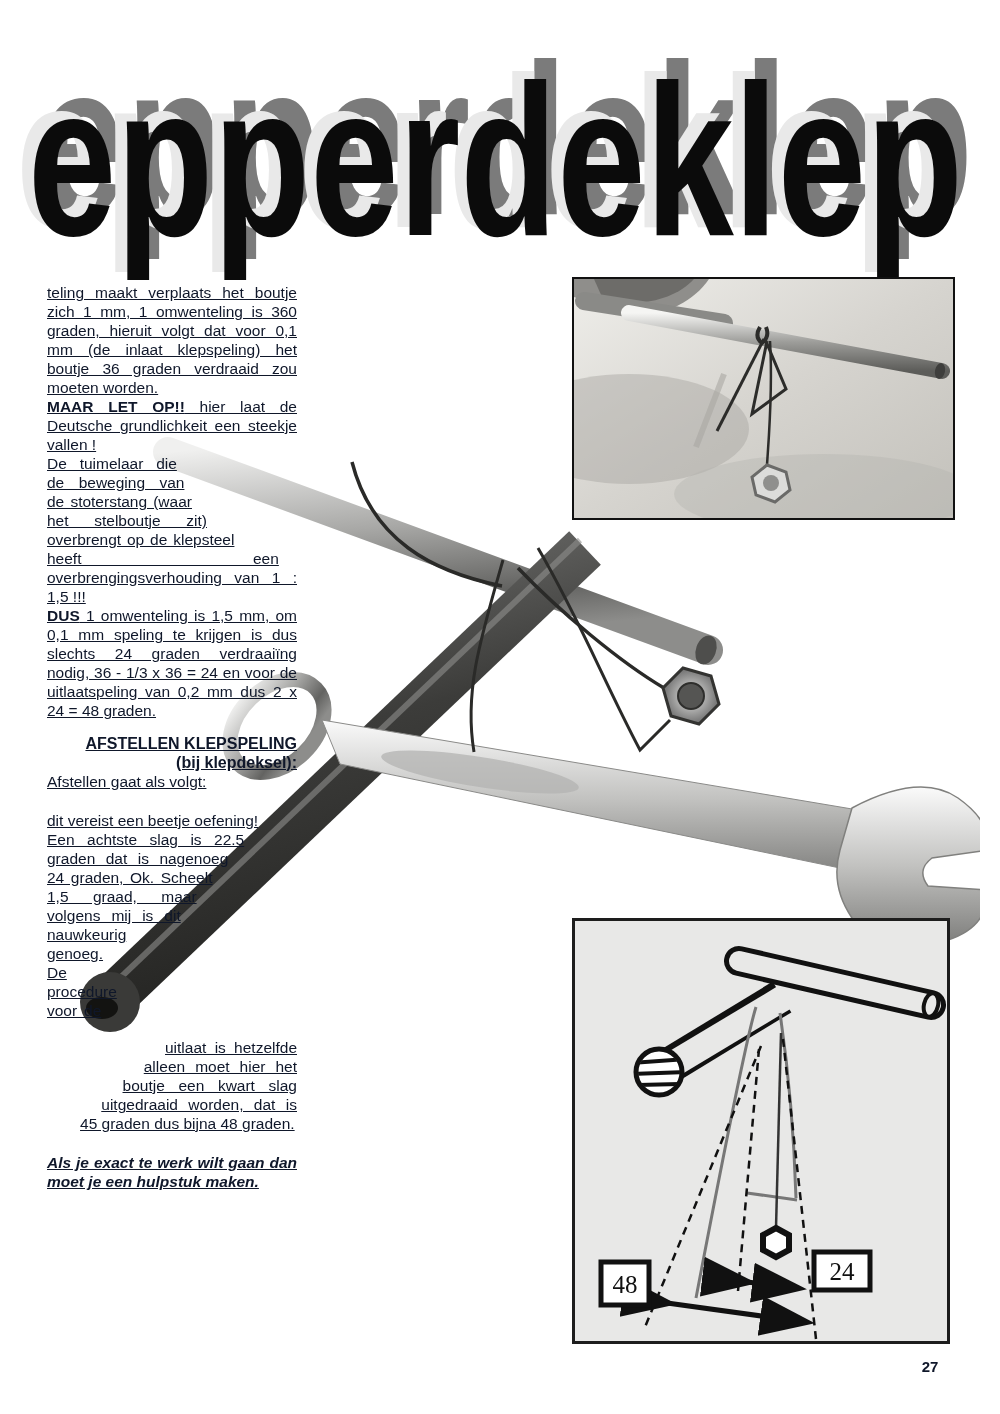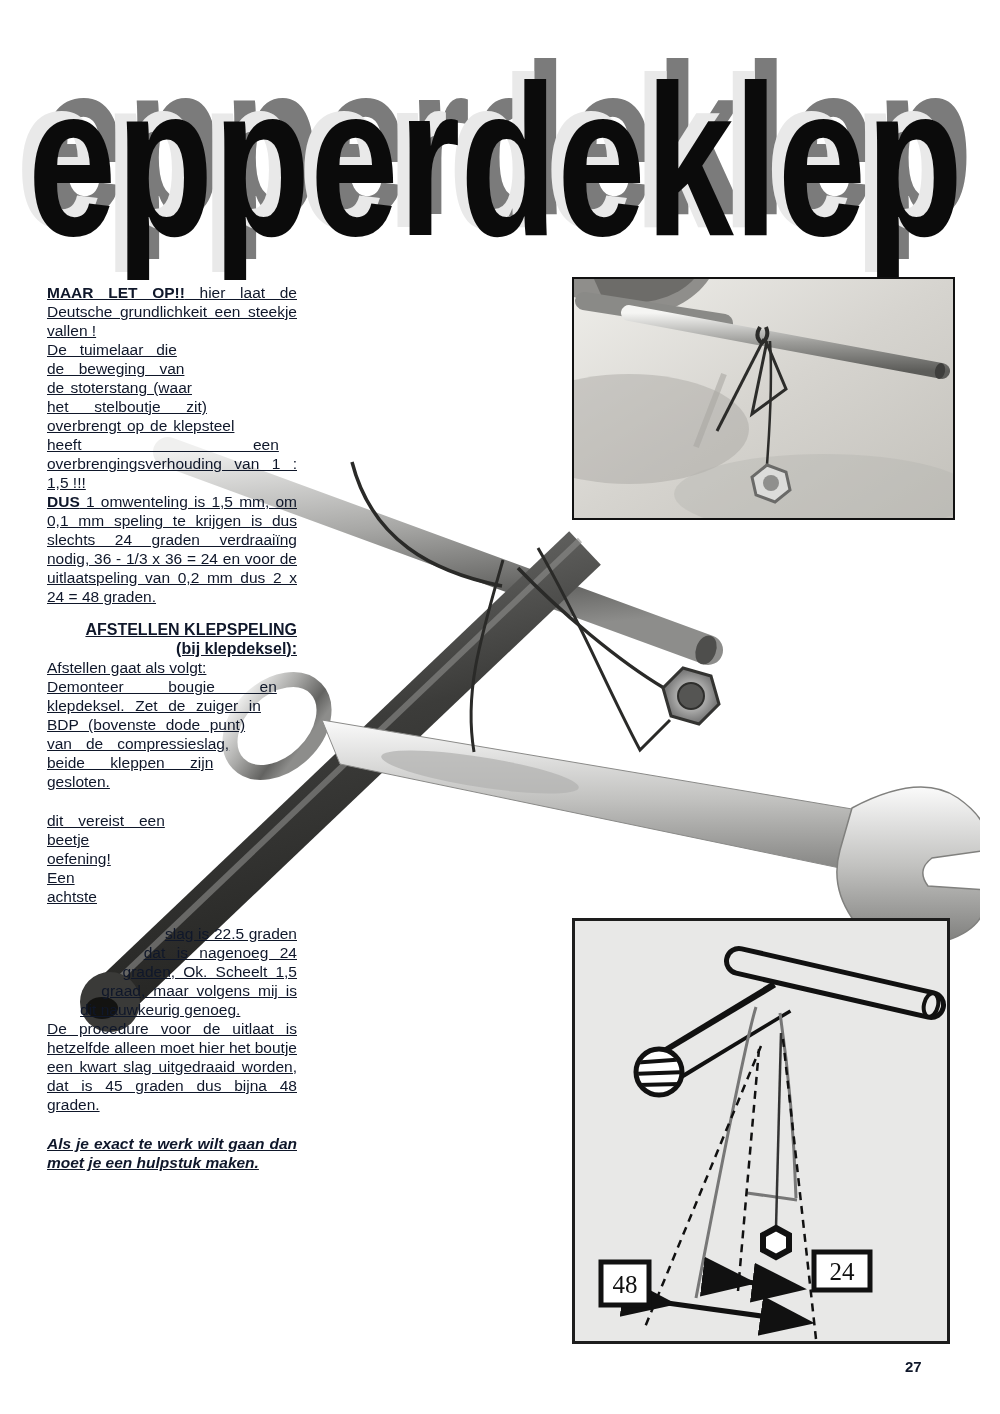--- a/index.html
+++ b/index.html
@@ -19,21 +19,21 @@
       shape-outside:polygon(98% 0%,100% 0%,100% 100%,2% 100%);}
   .f3{float:left;width:118px;height:95px;
       shape-outside:polygon(0 0,100% 0,10% 100%,0 100%);}
   .title-svg{position:absolute;left:0;top:0;pointer-events:none;}
   .photo-top{position:absolute;left:572px;top:277px;width:383px;height:243px;
              border:2px solid #111;box-sizing:border-box;overflow:hidden;background:#d9d7d3;}
   .mid-photo{position:absolute;left:40px;top:420px;pointer-events:none;z-index:0;}
   .zt{position:relative;z-index:1;}
   .diagram{position:absolute;left:572px;top:918px;width:378px;height:426px;
            background:#e8e8e7;border:3px solid #1d1d1d;box-sizing:border-box;}
-  .pageno{position:absolute;left:905px;top:1358px;width:50px;text-align:left;
+  .pageno{position:absolute;left:905px;top:1358px;width:50px;text-align:center;
           font-weight:700;font-size:15px;}
 </style>
 </head>
 <body>
 
 <div class="page">
 
   <svg class="title-svg" width="1000" height="300" viewBox="0 0 1000 300">
     <text x="38" y="214" textLength="935" lengthAdjust="spacingAndGlyphs" font-family="Liberation Sans, sans-serif" font-weight="700" font-size="215" fill="#7b7b7b">epperdeklep</text>
     <text x="16" y="227" textLength="935" lengthAdjust="spacingAndGlyphs" font-family="Liberation Sans, sans-serif" font-weight="700" font-size="215" fill="#e9e9e9">epperdeklep</text>
@@ -80,30 +80,30 @@
 
     <path d="M312,42 C332,120 392,152 462,166" fill="none" stroke="#2a2a28" stroke-width="3.5"></path>
     <path d="M478,148 C520,192 580,242 624,268" fill="none" stroke="#2a2a28" stroke-width="3.5"></path>
     <path d="M498,128 C540,200 564,262 600,330 L630,300" fill="none" stroke="#2a2a28" stroke-width="3"></path>
     <path d="M463,140 C440,220 424,272 434,332" fill="none" stroke="#2a2a28" stroke-width="3"></path>
     <polygon points="643,248 671,256 679,284 659,304 631,296 623,268" fill="url(#nutGrad)" stroke="#333331" stroke-width="3"></polygon>
     <circle cx="651" cy="276" r="13" fill="#555553" stroke="#2e2e2c" stroke-width="2"></circle>
   </svg>
 
   <div class="col txt zt" style="left:47px;top:283px;width:250px;">
+    <p>teling maakt verplaats het boutje zich 1 mm, 1 omwenteling is 360 graden, hieruit volgt dat voor 0,1 mm (de inlaat klepspeling) het boutje 36 graden verdraaid zou moeten worden.</p>
     <p><b class="lead">MAAR LET OP!!</b><span> hier laat de Deutsche grundlichkeit een steekje vallen !</span></p>
     <div class="f1"></div>
     <p>De tuimelaar die de beweging van de stoterstang (waar het stelboutje zit) overbrengt op de klepsteel heeft een overbrengingsverhouding van 1 : 1,5 !!!</p>
     <p><b class="lead">DUS</b><span> 1 omwenteling is 1,5 mm, om 0,1 mm speling te krijgen is dus slechts 24 graden verdraaiïng nodig, 36 - 1/3 x 36 = 24 en voor de uitlaatspeling van 0,2 mm dus 2 x 24 = 48 graden.</span></p>
     <div class="sp14"></div>
     <div class="h">AFSTELLEN KLEPSPELING</div>
     <div class="h">(bij klepdeksel):</div>
     <p>Afstellen gaat als volgt:</p>
     <div class="f2"></div>
-    <p>Demonteer bougie en klepdeksel. Zet de zuiger in BDP (bovenste dode punt) van de compressieslag, beide kleppen zijn gesloten.</p>
     <div class="sp20"></div>
     <div class="f3"></div>
     <p>dit vereist een beetje oefening!</p>
     <p>Een achtste slag is 22.5 graden dat is nagenoeg 24 graden, Ok. Scheelt 1,5 graad, maar volgens mij is dit nauwkeurig genoeg.</p>
     <p>De procedure voor de uitlaat is hetzelfde alleen moet hier het boutje een kwart slag uitgedraaid worden, dat is 45 graden dus bijna 48 graden.</p>
     <div class="sp20"></div>
     <p class="ital">Als je exact te werk wilt gaan dan moet je een hulpstuk maken.</p>
 
   </div>
 

